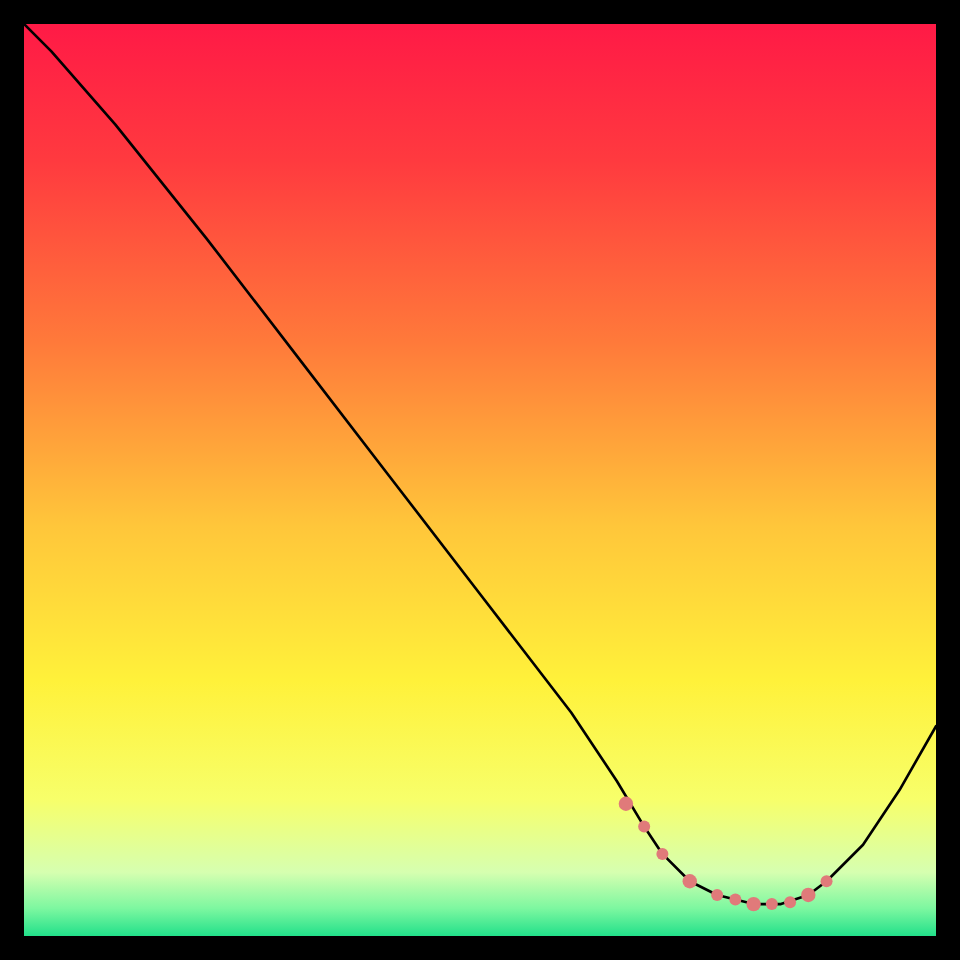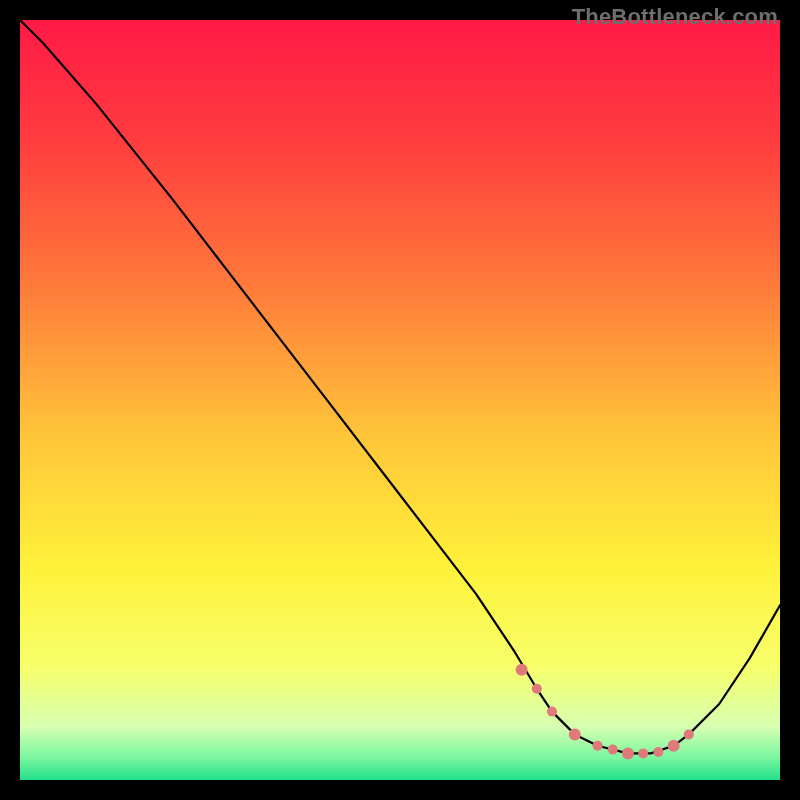--- a/index.html
+++ b/index.html
@@ -68,15 +68,14 @@
           <circle cx="592.80" cy="729.60" r="5" fill="#e07a7a"></circle>
           <circle cx="608.00" cy="733.40" r="6" fill="#e07a7a"></circle>
           <circle cx="623.20" cy="733.40" r="5" fill="#e07a7a"></circle>
           <circle cx="638.40" cy="731.88" r="5" fill="#e07a7a"></circle>
           <circle cx="653.60" cy="725.80" r="6" fill="#e07a7a"></circle>
           <circle cx="668.80" cy="714.40" r="5" fill="#e07a7a"></circle>
         </g>
     </svg>
   </div>
 
-  <div class="watermark">TheBottleneck.com</div>
 
 </div>
 
 </body></html>

